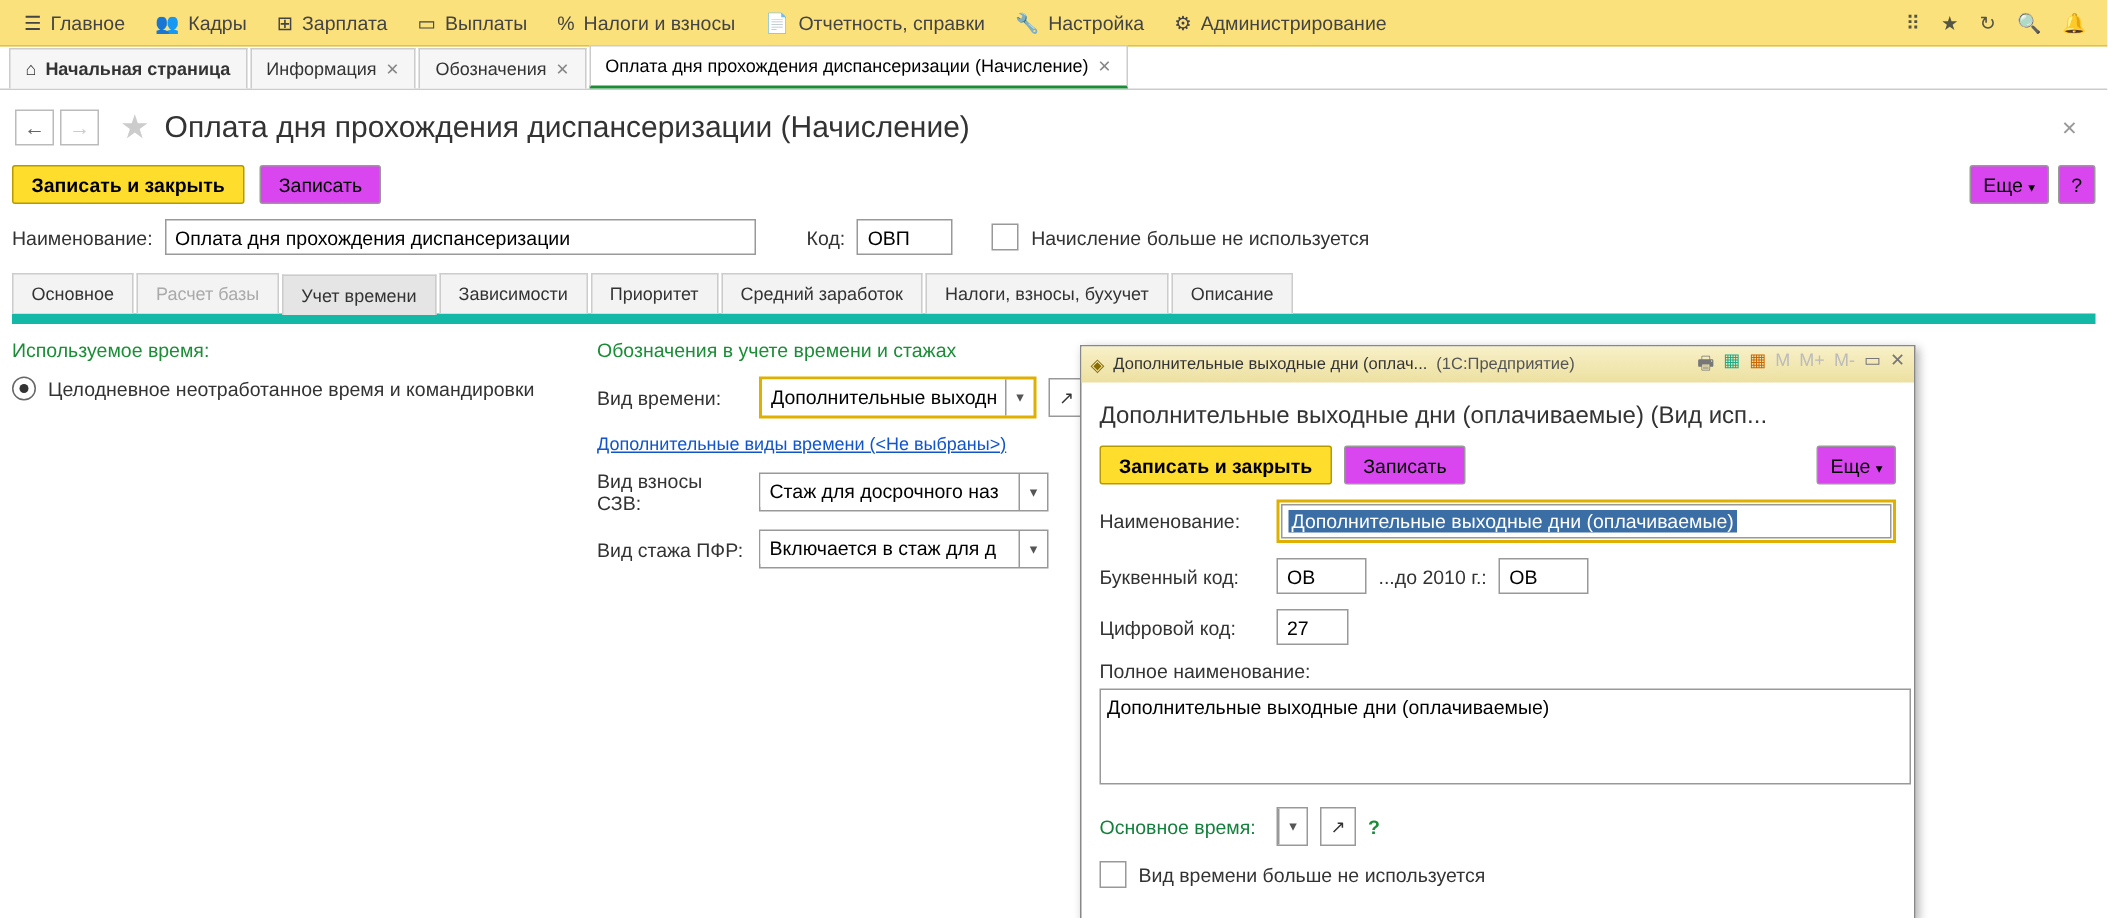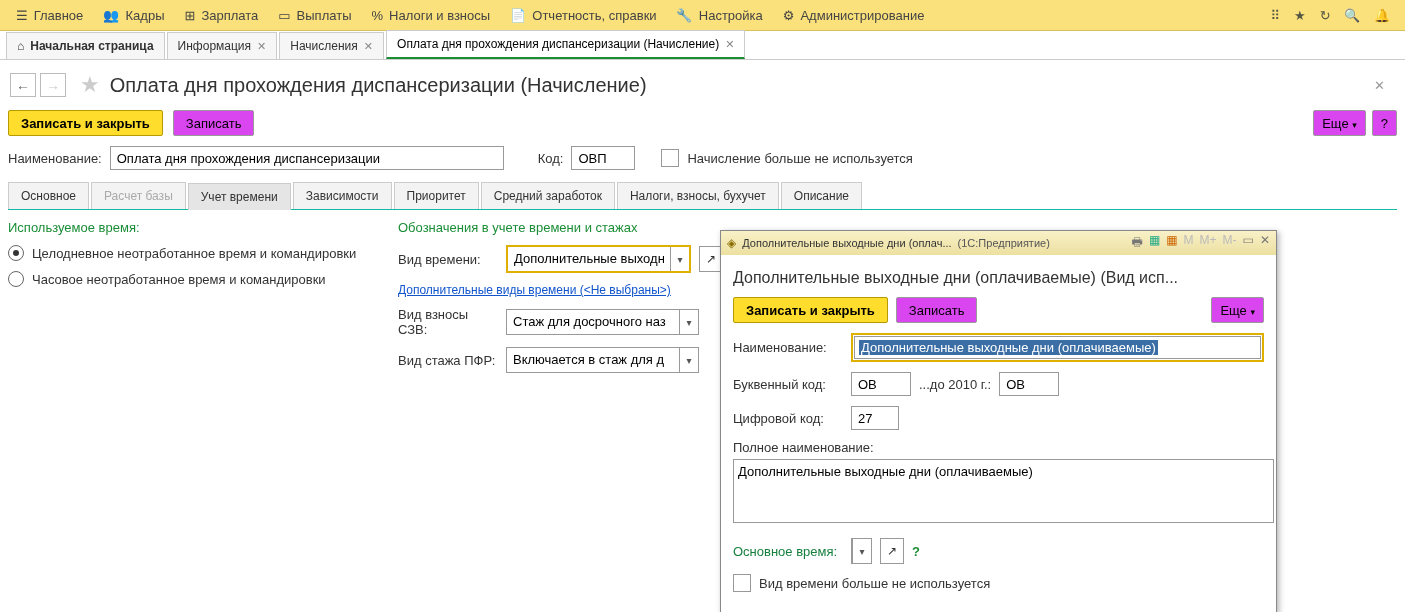--- a/index.html
+++ b/index.html
@@ -20,21 +20,21 @@
 .closepage{margin-left:auto;margin-right:10px;color:#999;cursor:pointer}
 .toolbar{display:flex;align-items:center;padding:4px 8px;gap:10px}
 .btn{height:26px;padding:0 12px;border:1px solid #999;background:#d946ef;cursor:pointer;font-size:13px;border-radius:2px}
 .btn.primary{background:#ffdd2d;border:1px solid #b59b00;font-weight:bold}
 .toolbar .right{margin-left:auto;display:flex;gap:6px}
 .btn.small{padding:0 8px}
 .formrow{display:flex;align-items:center;padding:6px 8px;gap:8px}
 .formrow label{color:#333}
 input.tf{height:22px;border:1px solid #999;padding:0 6px;font-size:13px}
 .checkbox{width:16px;height:16px;border:1px solid #999;background:#fff;display:inline-block}
-.subtabs{display:flex;border-bottom:1px solid #14b8a6;margin:6px 8px 0}
+.subtabs{display:flex;border-bottom:7px solid #14b8a6;margin:6px 8px 0}
 .subtab{padding:6px 12px;border:1px solid #ccc;border-bottom:none;background:#f3f3f3;margin-right:2px;cursor:pointer;font-size:12px}
 .subtab.disabled{color:#aaa}
 .subtab.active{background:#e5e5e5;position:relative;top:1px}
 .content{position:relative;padding:10px 8px;display:flex;gap:30px}
 .col{display:flex;flex-direction:column;gap:10px}
 .section-title{color:#1a8d36;font-size:13px}
 .radio-row{display:flex;align-items:center;gap:8px}
 .radio{width:14px;height:14px;border:1px solid #666;border-radius:50%;display:flex;align-items:center;justify-content:center}
 .radio .dot{width:6px;height:6px;background:#333;border-radius:50%}
 .fieldrow{display:flex;align-items:center;gap:8px}
@@ -112,21 +112,21 @@
 <div class="tabs">
   <div class="tab">
       <span>⌂</span>
       <span class="home">Начальная страница</span>
     </div>
   <div class="tab">
       <span>Информация</span>
       <span class="x">✕</span>
     </div>
   <div class="tab">
-      <span>Начисления</span>
+      <span>Обозначения</span>
       <span class="x">✕</span>
     </div>
   <div class="tab active">
       <span>Оплата дня прохождения диспансеризации (Начисление)</span>
       <span class="x">✕</span>
     </div>
 </div>
 
 <div class="headerrow">
   <div class="navbtn">←</div>
@@ -166,24 +166,20 @@
 </div>
 
 <div class="content">
   <div class="col" style="width:360px">
     <div class="section-title">Используемое время:</div>
     <div class="radio-row">
       <span class="radio">
           <span class="dot"></span>
         </span>
       <span>Целодневное неотработанное время и командировки</span>
-    </div>
-    <div class="radio-row">
-      <span class="radio"></span>
-      <span>Часовое неотработанное время и командировки</span>
     </div>
   </div>
 
   <div class="col">
     <div class="section-title">Обозначения в учете времени и стажах</div>
     <div class="fieldrow">
       <label style="width:100px">Вид времени:</label>
       <div class="select hl">
         <input style="width: 150px;" value="Дополнительные выходны">
         <span class="dd">▾</span>

